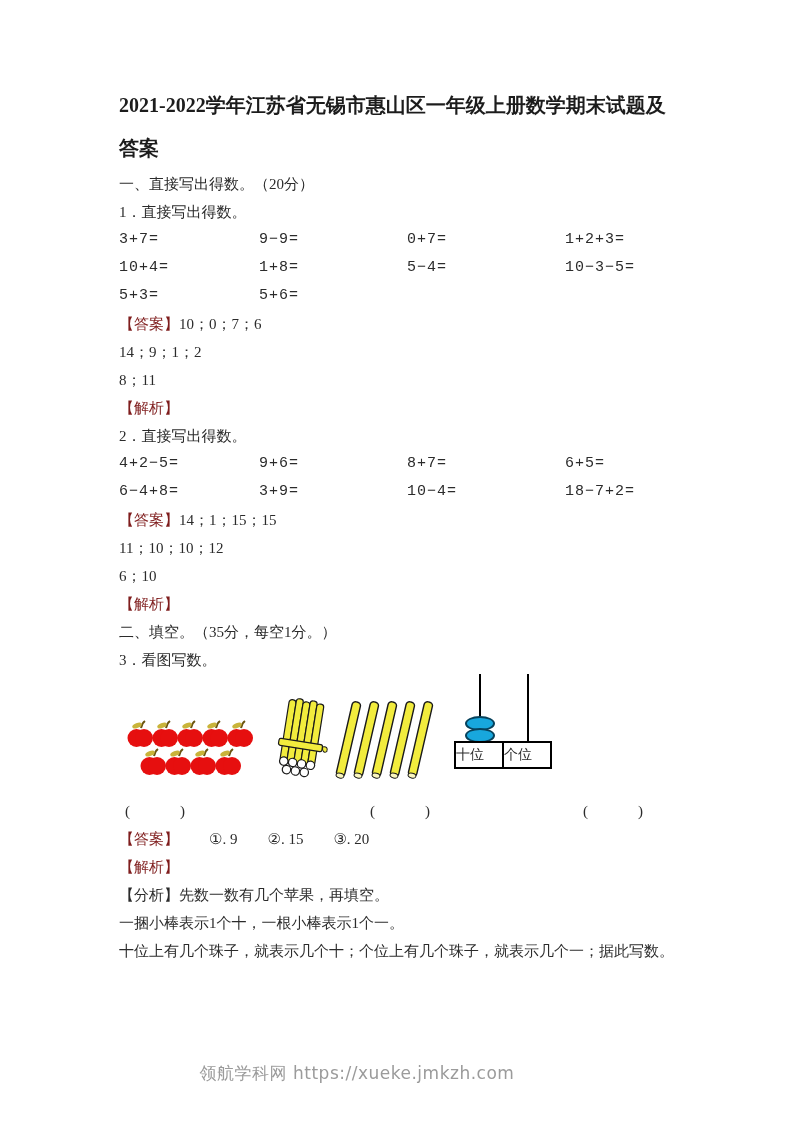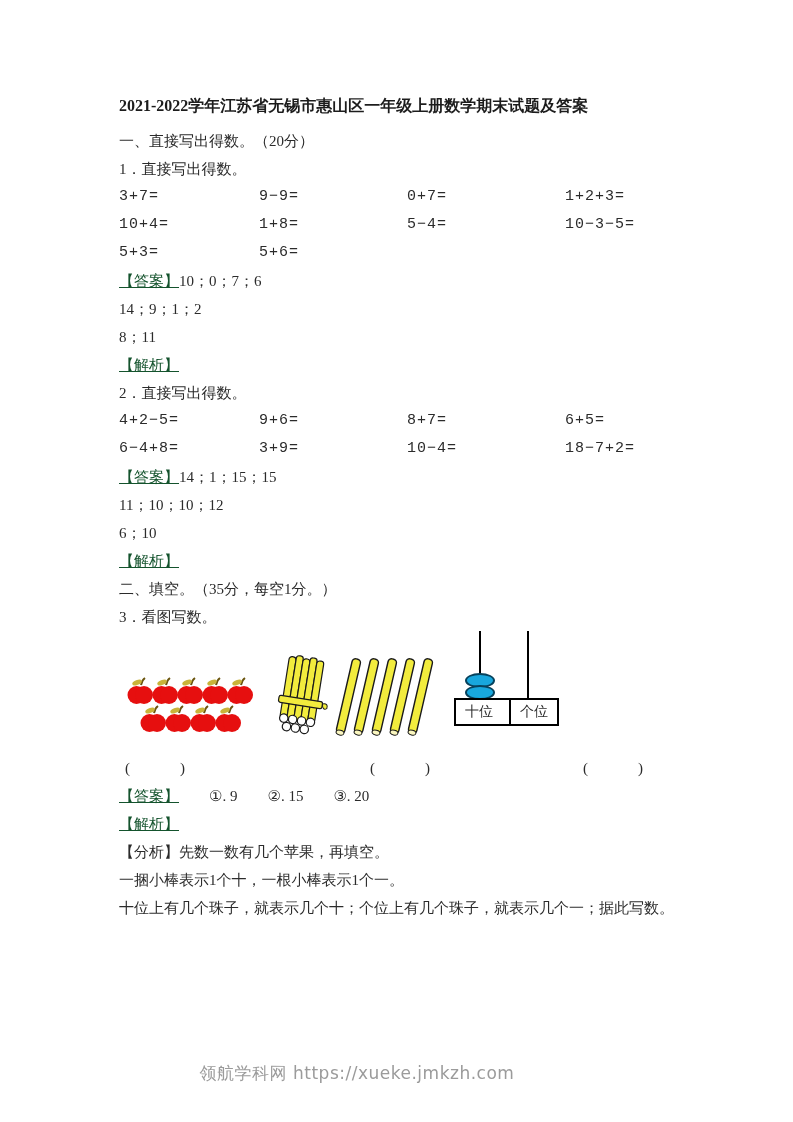--- a/index.html
+++ b/index.html
@@ -1,36 +1,36 @@
 <!DOCTYPE html>
 <html><head>
 <meta charset="utf-8">
 <style>
   html,body{margin:0;padding:0;background:#ffffff;}
   .page{position:relative;width:793px;height:1122px;background:#ffffff;overflow:hidden;
         font-family:"Liberation Serif","DejaVu Serif",serif;color:#2b2b2b;}
   .content{position:absolute;left:119px;top:0;width:558px;}
-  .title{margin:84px 0 0 0;font-size:16px;font-weight:bold;line-height:43px;color:#1c1c1c;}
+  .title{margin:84px 0 0 0;font-size:20px;font-weight:bold;line-height:43px;color:#1c1c1c;}
   .line{margin:0;line-height:28px;font-size:15px;}
   .eq-grid{display:grid;grid-template-columns:140px 148px 158px 1fr;}
   .eq{line-height:28px;font-size:15px;letter-spacing:1px;font-family:Liberation Mono, monospace;}
-  .blue{color:#14532d;text-decoration:underline;}
+  .blue{color:#7f1d1d;}
   .q3item{margin-left:30px;}
   
   .pictures{position:relative;height:123px;}
   .apples-svg{position:absolute;left:8px;top:44px;}
   .sticks-svg{position:absolute;left:156px;top:24px;}
   .abacus{position:absolute;left:332px;top:0;width:110px;height:100px;}
   .rod{position:absolute;top:0;width:2px;height:68px;background:#000;}
   .rod1{left:28px;} .rod2{left:76px;}
   .bead{position:absolute;width:26px;height:11px;background:#18a7dd;border:2px solid #07425c;border-radius:50%;}
   .bead1{left:14px;top:42px;} .bead2{left:14px;top:54px;}
   .pv-table{position:absolute;top:67px;left:3px;display:flex;border:2px solid #000;background:#fff;}
-  .pv-cell{width:46px;height:24px;line-height:24px;text-align:center;font-size:14px;}
-  .pv-cell + .pv-cell{border-left:2px solid #000;margin-left:7px;}
+  .pv-cell{width:46px;height:24px;line-height:24px;font-size:14px;}
+  .pv-cell + .pv-cell{border-left:2px solid #000;}
   
   .parens-row{position:relative;height:28px;font-size:15px;}
   .blank{position:absolute;top:0;line-height:28px;}
   .gap{display:inline-block;width:50px;}
   .footer{position:absolute;top:1062px;left:0;width:714px;text-align:center;color:#9b9b9b;
           font-family:"DejaVu Sans","Liberation Sans",sans-serif;font-size:17px;letter-spacing:0.5px;}
 </style>
 </head>
 <body>
 

